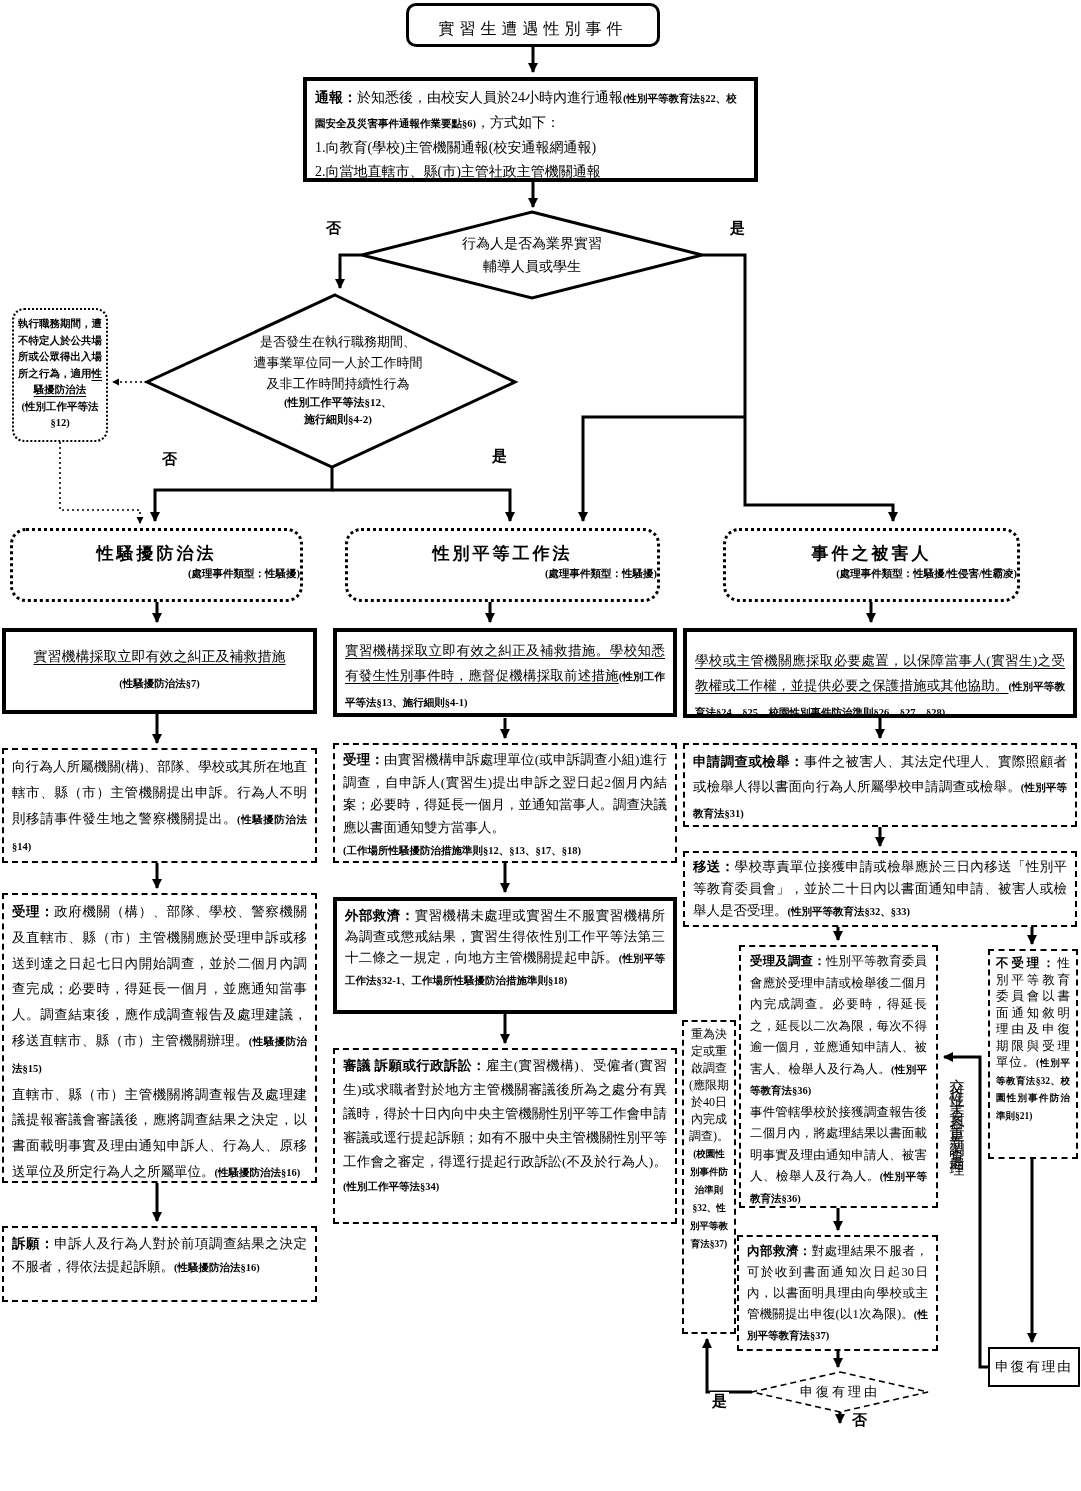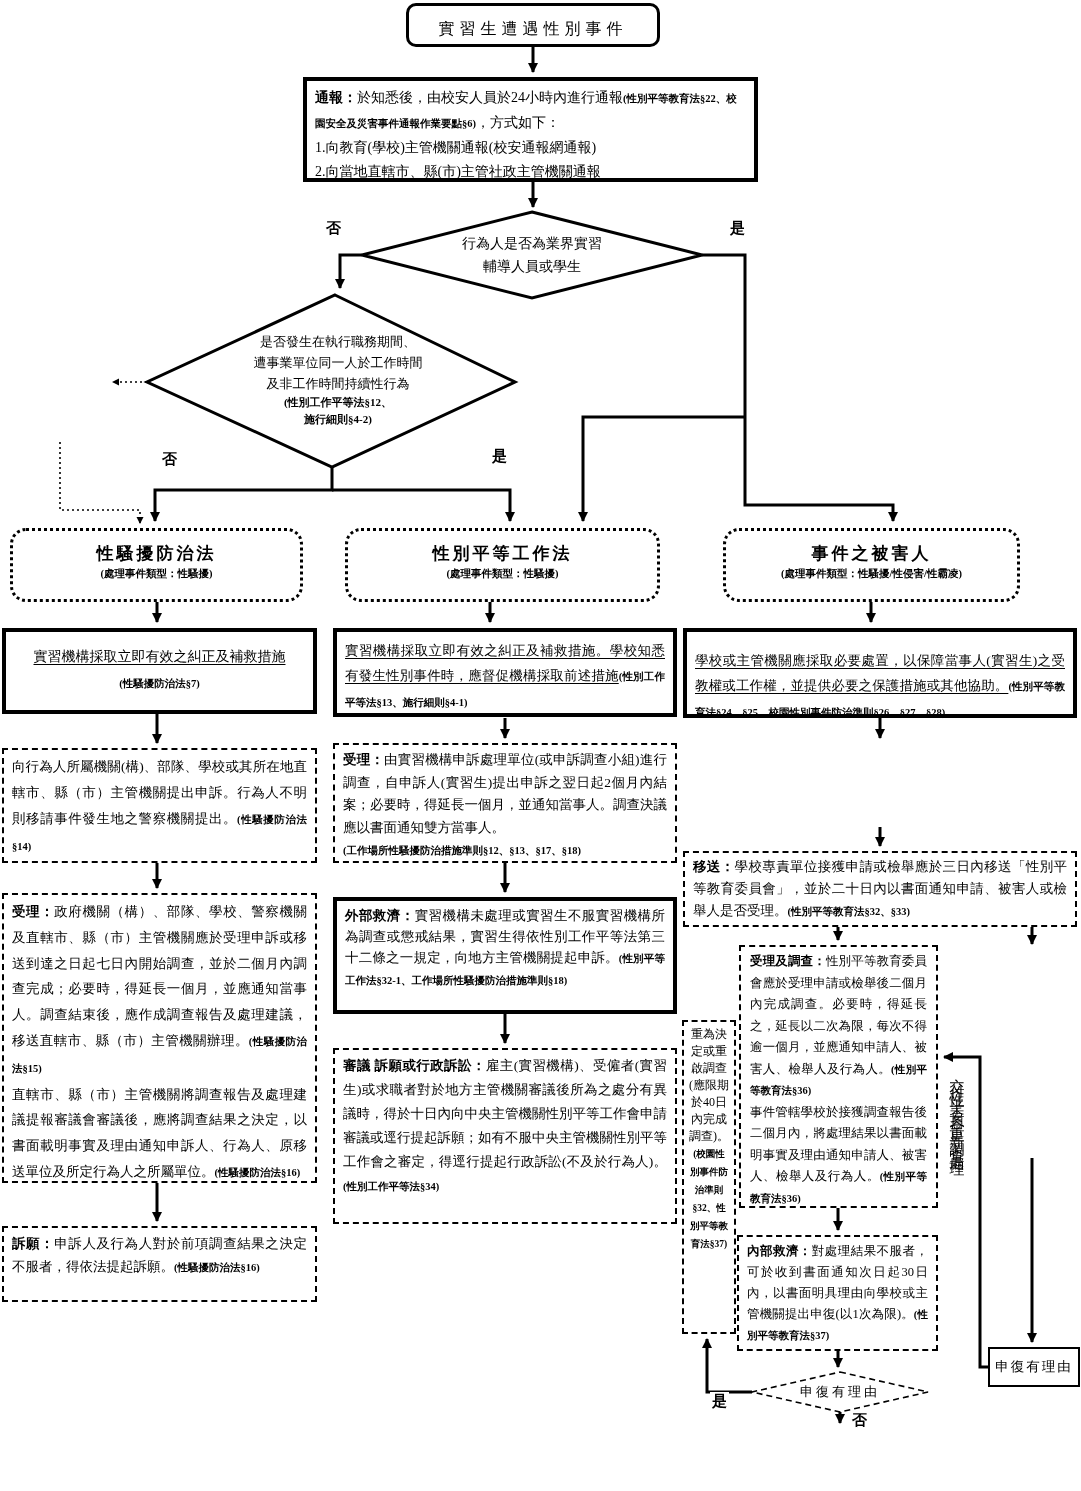--- a/index.html
+++ b/index.html
@@ -6,21 +6,21 @@
   #canvas{position:relative;width:1081px;height:1491px;background:#fff;
           font-family:"Liberation Serif","DejaVu Serif",serif;color:#000;}
   #wires{position:absolute;left:0;top:0;z-index:0;}
   .box{position:absolute;background:#fff;box-sizing:border-box;z-index:1;
        font-size:13.5px;line-height:26px;text-align:justify;padding:4px 8px;}
   .solid{border:4px solid #000;}
   .dashed{border:2px dashed #000;}
   .thin{border:2px solid #000;}
   .hdr{border:3px dotted #000;border-radius:16px;text-align:center;padding:0;}
   .hdr .t{font-size:17px;font-weight:bold;letter-spacing:3px;margin-top:11px;line-height:24px;}
-  .hdr .s{font-size:10.5px;font-weight:bold;line-height:16px;}
+  .hdr .s{font-size:10.5px;font-weight:bold;line-height:16px;text-align:right;}
   .ttl{font-weight:bold;}
   .law{font-weight:bold;font-size:10.5px;}
   .u{text-decoration:underline;text-underline-offset:3px;}
   .lbl{position:absolute;z-index:2;font-weight:bold;font-size:15px;background:#fff;padding:0 2px;}
   .dtext{position:absolute;z-index:2;text-align:center;}
 
   #start{left:406px;top:3px;width:254px;height:44px;border:3px solid #000;border-radius:10px;
          text-align:center;line-height:38px;font-size:16px;letter-spacing:5px;}
   #notify{left:303px;top:77px;width:455px;height:105px;text-align:left;
           font-size:14px;line-height:24px;padding:5px 8px;}
@@ -134,20 +134,24 @@
   <div id="d2text" class="dtext">
     <div>是否發生在執行職務期間、</div>
     <div>遭事業單位同一人於工作時間</div>
     <div>及非工作時間持續性行為</div>
     <div class="law">(性別工作平等法§12、</div>
     <div class="law">施行細則§4-2)</div>
   </div>
   <div id="no2" class="lbl">否</div>
   <div id="yes2" class="lbl">是</div>
 
+  <div id="note" class="box">
+    <span>執行職務期間，遭不特定人於公共場所或公眾得出入場所之行為，適用</span><span class="u">性騷擾防治法</span>
+    <br><span>(性別工作平等法§12)</span>
+  </div>
 
   <div id="h1" class="box hdr">
     <div class="t">性騷擾防治法</div>
     <div class="s">(處理事件類型：性騷擾)</div>
   </div>
   <div id="h2" class="box hdr">
     <div class="t">性別平等工作法</div>
     <div class="s">(處理事件類型：性騷擾)</div>
   </div>
   <div id="h3" class="box hdr">
@@ -180,27 +184,33 @@
   <div id="t2c" class="box solid">
     <span class="ttl">外部救濟：</span><span>實習機構未處理或實習生不服實習機構所為調查或懲戒結果，實習生得依性別工作平等法第三十二條之一規定，向地方主管機關提起申訴。</span><span class="law">(性別平等工作法§32-1、工作場所性騷擾防治措施準則§18)</span>
   </div>
   <div id="t2d" class="box dashed">
     <span class="ttl">審議 訴願或行政訴訟：</span><span>雇主(實習機構)、受僱者(實習生)或求職者對於地方主管機關審議後所為之處分有異議時，得於十日內向中央主管機關性別平等工作會申請審議或逕行提起訴願；如有不服中央主管機關性別平等工作會之審定，得逕行提起行政訴訟(不及於行為人)。</span><span class="law">(性別工作平等法§34)</span>
   </div>
 
   <div id="t3a" class="box solid">
     <span class="u">學校或主管機關應採取必要處置，以保障當事人(實習生)之受教權或工作權，並提供必要之保護措施或其他協助。</span><span class="law">(性別平等教育法§24、§25、校園性別事件防治準則§26、§27、§28)</span>
   </div>
+  <div id="t3b" class="box dashed">
+    <span class="ttl">申請調查或檢舉：</span><span>事件之被害人、其法定代理人、實際照顧者或檢舉人得以書面向行為人所屬學校申請調查或檢舉。</span><span class="law">(性別平等教育法§31)</span>
+  </div>
   <div id="t3c" class="box dashed">
     <span class="ttl">移送：</span><span>學校專責單位接獲申請或檢舉應於三日內移送「性別平等教育委員會」，並於二十日內以書面通知申請、被害人或檢舉人是否受理。</span><span class="law">(性別平等教育法§32、§33)</span>
   </div>
   <div id="t3d" class="box dashed">
     <div><span class="ttl">受理及調查：</span><span>性別平等教育委員會應於受理申請或檢舉後二個月內完成調查。必要時，得延長之，延長以二次為限，每次不得逾一個月，並應通知申請人、被害人、檢舉人及行為人。</span><span class="law">(性別平等教育法§36)</span></div>
     <div><span>事件管轄學校於接獲調查報告後二個月內，將處理結果以書面載明事實及理由通知申請人、被害人、檢舉人及行為人。</span><span class="law">(性別平等教育法§36)</span></div>
   </div>
+  <div id="t3e" class="box dashed">
+    <span class="ttl">不受理：</span><span>性別平等教育委員會以書面通知敘明理由及申復期限與受理單位。</span><span class="law">(性別平等教育法§32、校園性別事件防治準則§21)</span>
+  </div>
   <div id="t3f" class="box dashed">
     <span>重為決定或重啟調查(應限期於40日內完成調查)。</span><span class="law">(校園性別事件防治準則§32、性別平等教育法§37)</span>
   </div>
   <div id="t3g" class="box dashed">
     <span class="ttl">內部救濟：</span><span>對處理結果不服者，可於收到書面通知次日起30日內，以書面明具理由向學校或主管機關提出申復(以1次為限)。</span><span class="law">(性別平等教育法§37)</span>
   </div>
 
   <div id="t3h">交付性平委員會重新調查處理</div>
 
   <div id="t3i" class="box thin">申復有理由</div>

